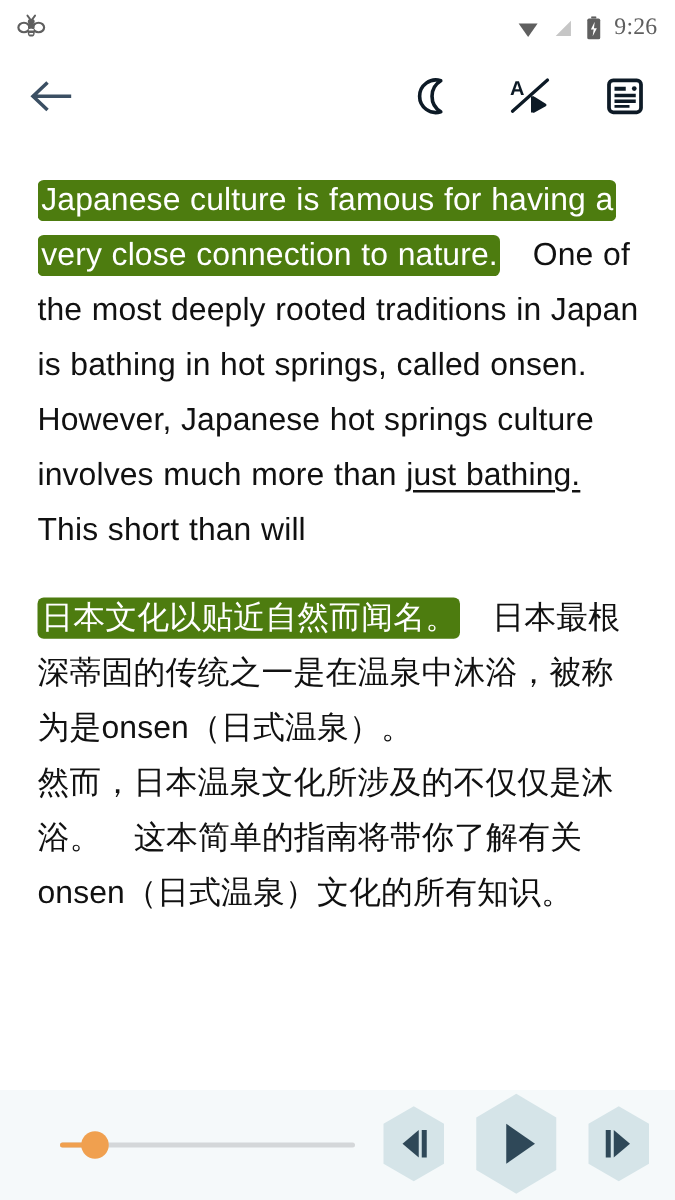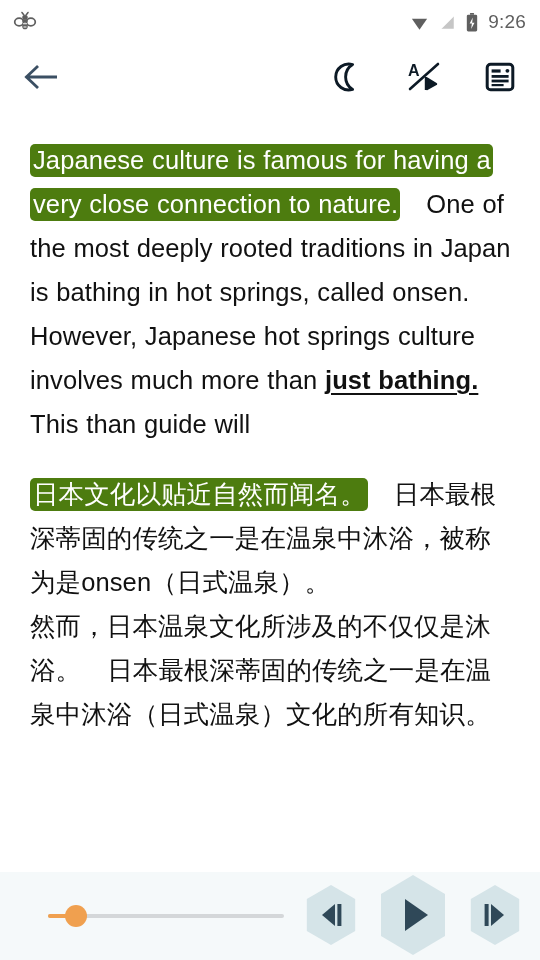--- a/index.html
+++ b/index.html
@@ -18,21 +18,21 @@
     padding:0 14px 0 12px;
   }
   .status-left { display:flex; align-items:center; gap:10px; }
   .status-right { display:flex; align-items:center; gap:9px; }
   .bee-icon { width:26px; height:26px; display:block; }
   .wifi-icon { width:19px; height:19px; display:block; }
   .nosignal-icon { width:18px; height:18px; display:block; }
   .battery-icon { width:14px; height:19px; display:block; }
   .clock {
     font-size:19px; color:#5f5f5f; letter-spacing:0.2px;
-    font-family:Liberation Sans, sans-serif;
+    font-family:Liberation Serif, serif;
   }
 
   
   .toolbar {
     height:66px; width:100%;
     display:flex; align-items:center;
     padding:0 14px 0 20px;
   }
   .toolbar-actions { margin-left:auto; display:flex; align-items:center; gap:36px; padding-right:6px; }
   .tb-btn {
@@ -66,21 +66,21 @@
     line-height:44px;
   }
   .hl {
     background:#4d7c0f;
     color:#ffffff;
     border-radius:5px;
     padding:2px 2px 3px 3px;
     box-decoration-break:clone;
     -webkit-box-decoration-break:clone;
   }
-  .ul { text-decoration:underline; text-underline-offset:4px; text-decoration-thickness:2px;font-weight:bold; }
+  .ul { text-decoration:underline; text-underline-offset:4px; text-decoration-thickness:2px; }
   .gap { display:inline-block; width:26px; }
 
   
   .player {
     position:absolute; left:0; bottom:0;
     width:540px; height:88px;
     background:#f5f9fa;
     display:flex; align-items:center;
     padding:0 16px 0 48px;
   }
@@ -193,25 +193,25 @@
             <rect x="7.6" y="23" width="12" height="2.2" fill="#0d1a26"></rect>
           </svg>
         </span>
       </button>
     </div>
   </div>
 
   <div class="reader">
 
     <p class="para en">
-      <span class="hl">Japanese culture is famous for having a very close connection to nature.</span><span class="gap"></span><span>One of the most deeply rooted traditions in Japan is bathing in hot springs, called onsen. However, Japanese hot springs culture involves much more than </span><span class="ul">just bathing.</span><span class="gap"></span><span>This than guide will</span>
+      <span class="hl">Japanese culture is famous for having a very close connection to nature.</span><span class="gap"></span><span>One of the most deeply rooted traditions in Japan is bathing in hot springs, called onsen. However, Japanese hot springs culture involves much more than </span><span class="ul">just bathing.</span><span class="gap"></span><span>This short than will</span>
     </p>
 
     <p class="para zh">
-      <span class="hl">日本文化以贴近自然而闻名。</span><span class="gap"></span><span>日本最根深蒂固的传统之一是在温泉中沐浴，被称为是onsen（日式温泉）。</span><br><span>然而，日本温泉文化所涉及的不仅仅是沐浴。</span><span class="gap"></span><span>日本最根深蒂固的传统之一是在温泉中沐浴（日式温泉）文化的所有知识。</span>
+      <span class="hl">日本文化以贴近自然而闻名。</span><span class="gap"></span><span>日本最根深蒂固的传统之一是在温泉中沐浴，被称为是onsen（日式温泉）。</span><br><span>然而，日本温泉文化所涉及的不仅仅是沐浴。</span><span class="gap"></span><span>这本简单的指南将带你了解有关onsen（日式温泉）文化的所有知识。</span>
     </p>
 
   </div>
 
   <div class="player">
 
     <div class="slider-wrap">
       <div class="track"></div>
       <div class="track-fill" style="width: 12%;"></div>
       <div class="thumb" style="left: 12%;"></div>

